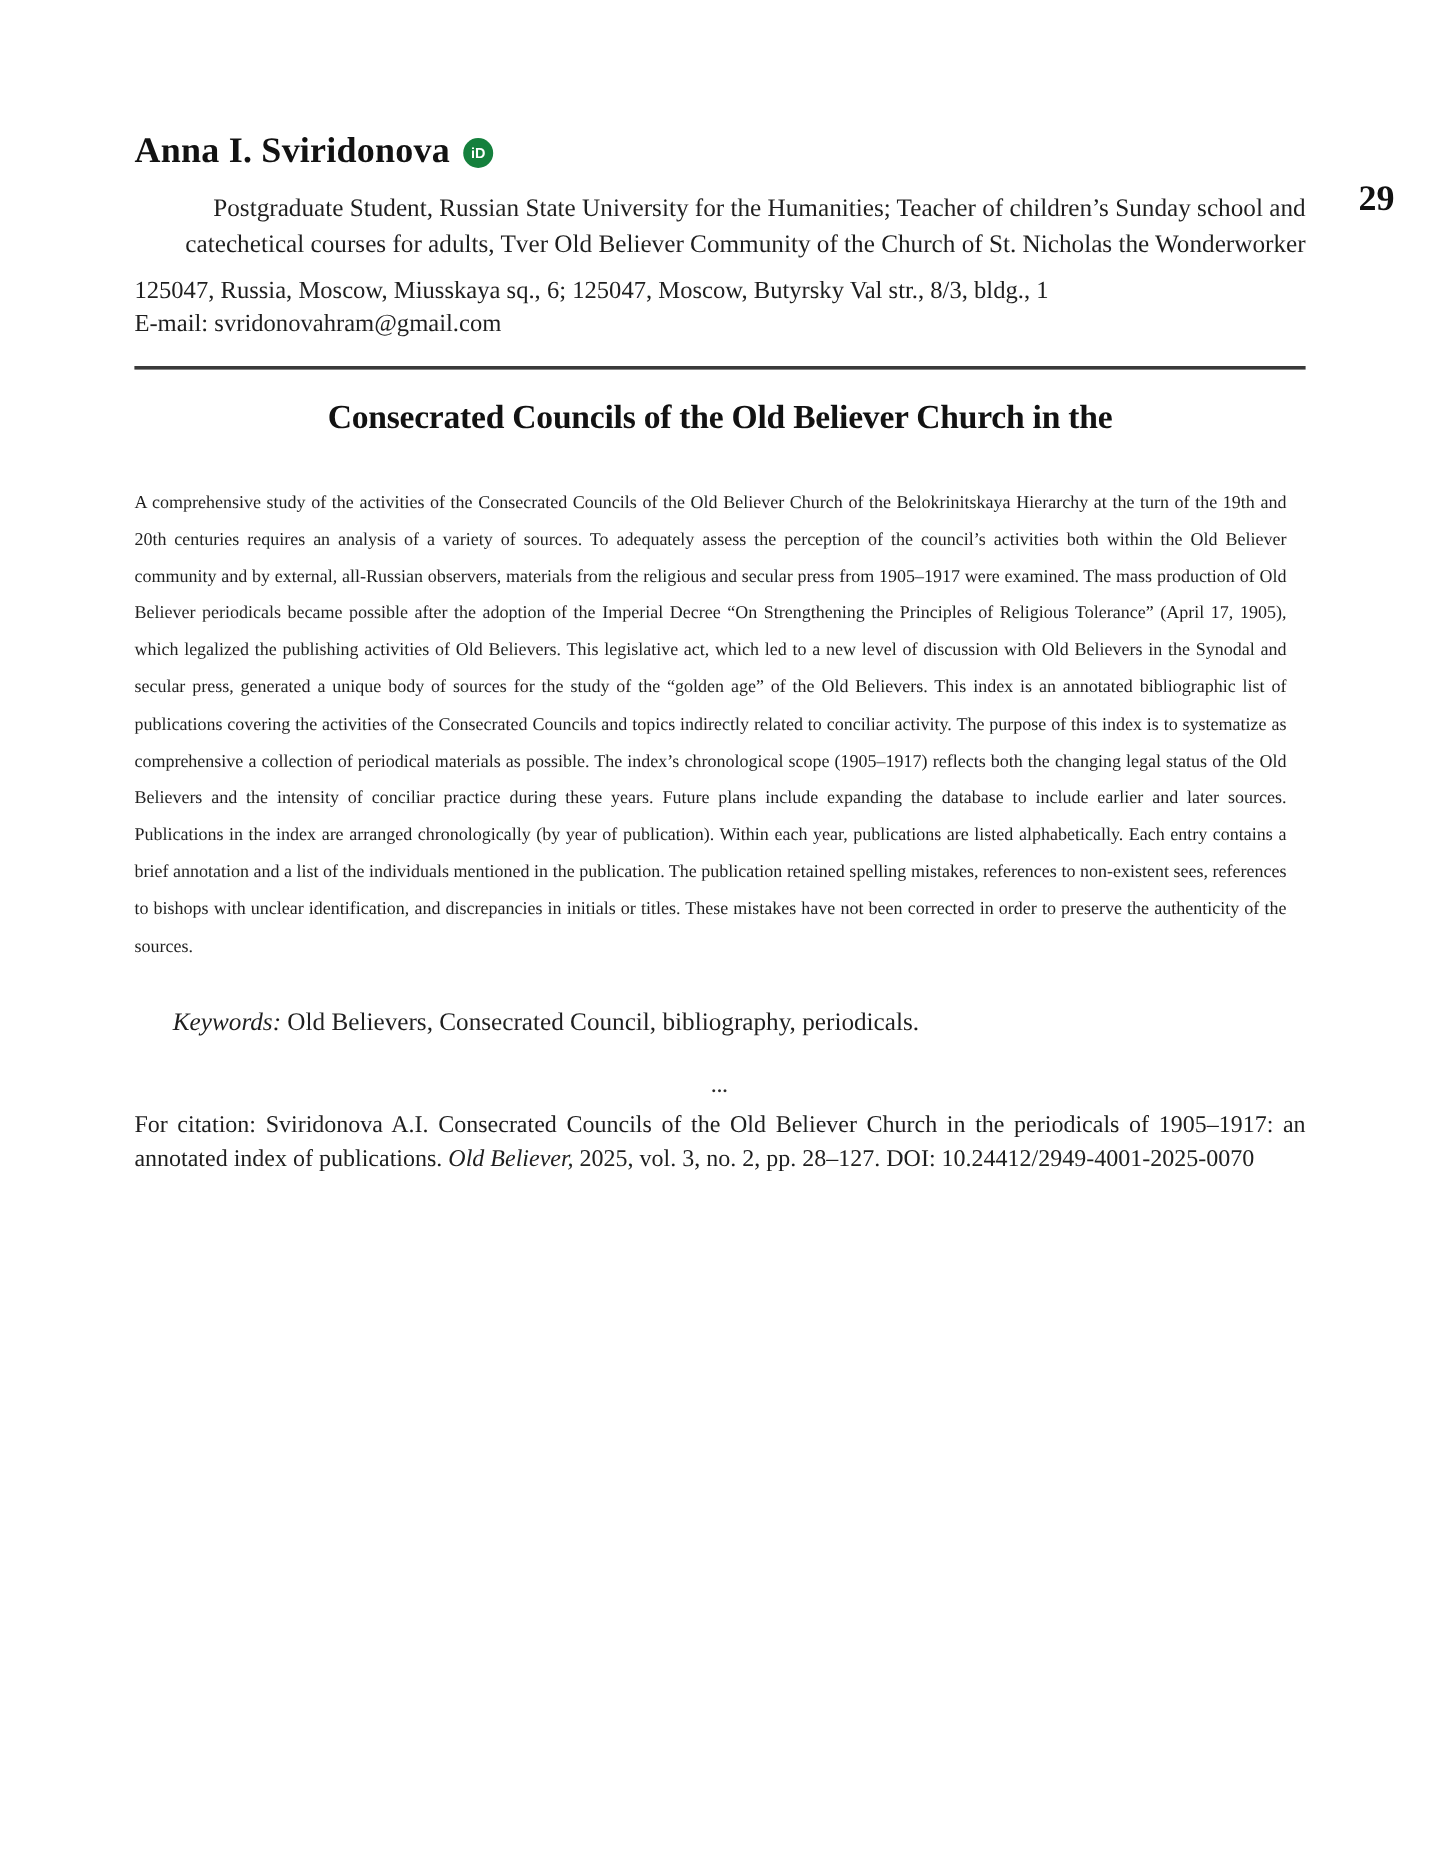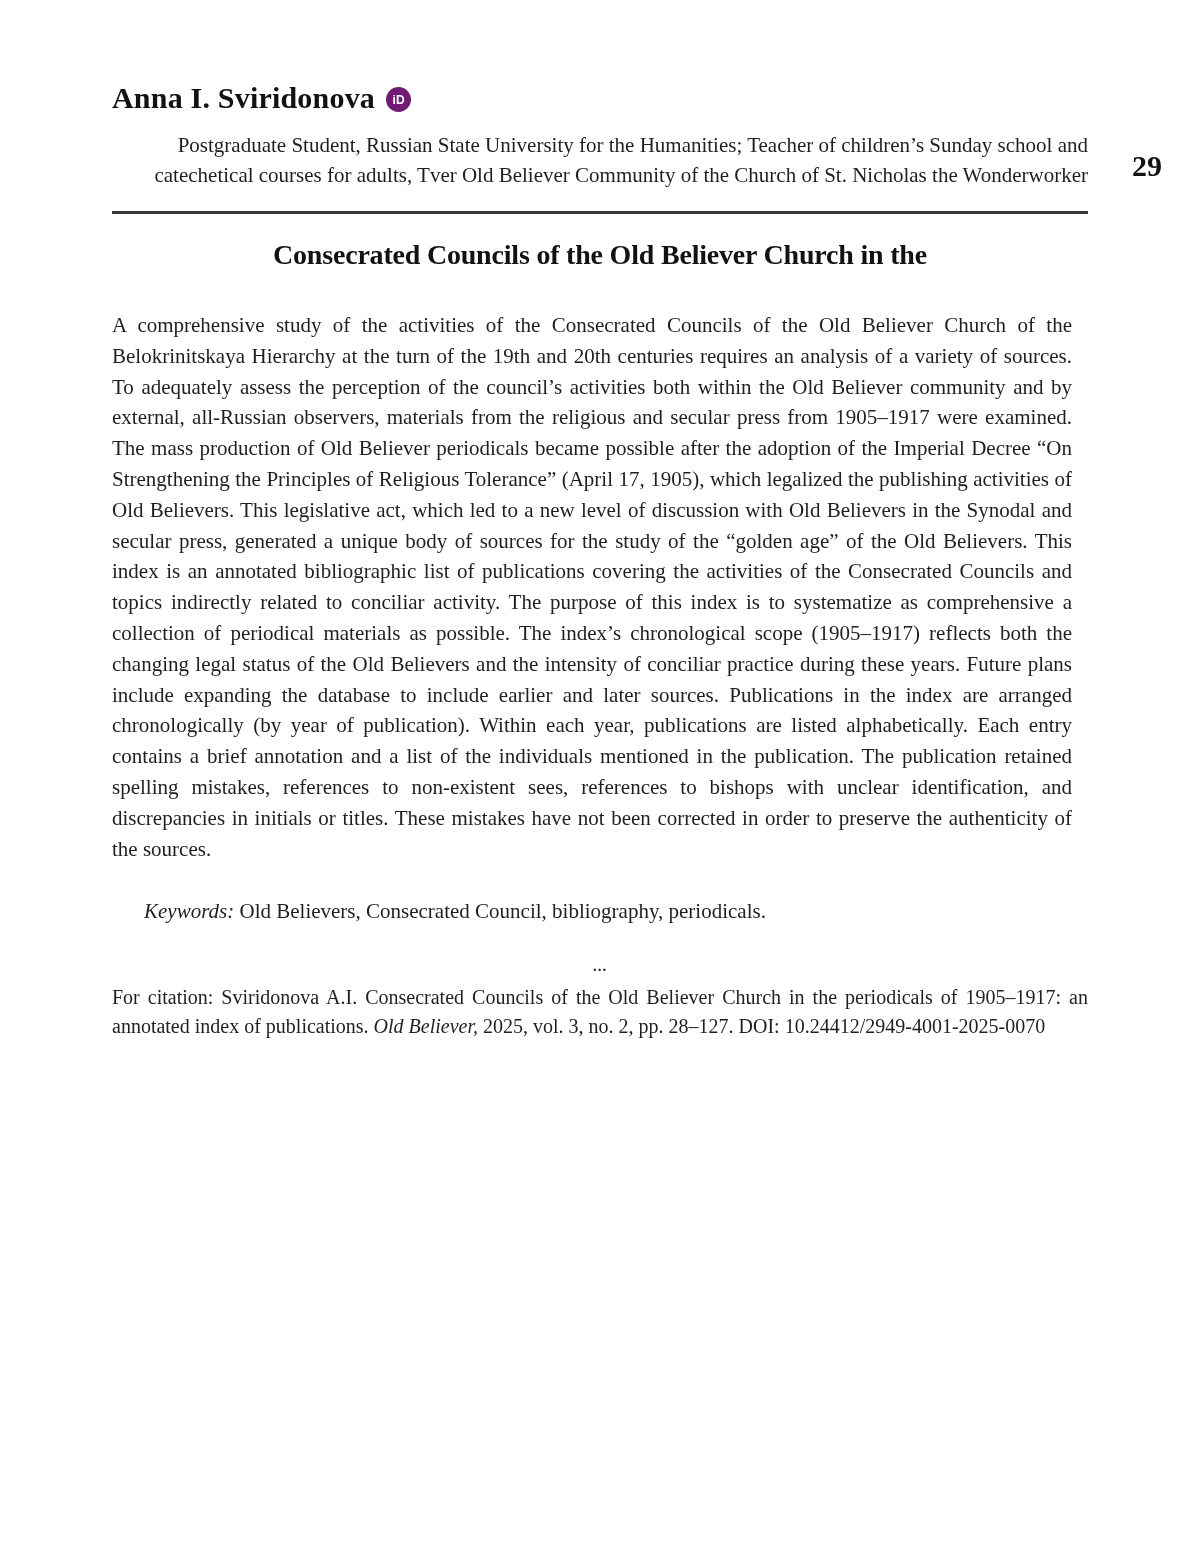--- a/index.html
+++ b/index.html
@@ -12,40 +12,40 @@
     width: 1200px;
     height: 1553px;
     background: #ffffff;
     font-family: "Liberation Serif", "DejaVu Serif", serif;
     color: #1f1f1f;
     overflow: hidden;
   }
   .inner {
     width: 976px;
     margin: 0 auto;
-    padding-top: 80px;
+    padding-top: 108px;
   }
   .author-line {
     display: flex;
     align-items: center;
     gap: 11px;
   }
   .author-name {
     margin: 0;
     font-size: 30px;
     line-height: 36px;
     font-weight: bold;
     color: #121212;
     letter-spacing: 0.2px;
   }
   .orcid-badge {
     width: 25px;
     height: 25px;
     border-radius: 50%;
-    background: #701a75;
+    background: #15803d;
     color: #ffffff;
     font-family: "Liberation Sans", sans-serif;
     font-size: 12px;
     font-weight: bold;
     display: flex;
     align-items: center;
     justify-content: center;
     margin-top: 3px;
     cursor: pointer;
     user-select: none;
@@ -79,21 +79,21 @@
     margin: 19px 0 0 0;
     text-align: center;
     font-size: 28px;
     line-height: 44px;
     font-weight: bold;
     color: #121212;
     letter-spacing: -0.2px;
   }
   .abstract {
     margin: 33px 16px 0 0;
-    font-size: 21px;
+    font-size: 15px;
     line-height: 30.8px;
     text-align: justify;
   }
   .keywords {
     margin: 33px 0 0 0;
     font-size: 21px;
     line-height: 29px;
   }
   .keywords em {
     margin-left: 32px;
@@ -124,20 +124,21 @@
   <span class="page-number">29</span>
 
   <div class="inner">
 
     <header>
       <div class="author-line">
         <h1 class="author-name">Anna I. Sviridonova</h1>
         <span class="orcid-badge">iD</span>
       </div>
       <p class="affiliation">Postgraduate Student, Russian State University for the Humanities; Teacher of children’s Sunday school and catechetical courses for adults, Tver Old Believer Community of the Church of St. Nicholas the Wonderworker</p>
+      <p class="address"><span>125047, Russia, Moscow, Miusskaya sq., 6; 125047, Moscow, Butyrsky Val str., 8/3, bldg., 1</span><br><span>E-mail: svridonovahram@gmail.com</span></p>
     </header>
 
     <div class="rule"></div>
 
     <h2 class="article-title"><span>Consecrated Councils of the Old Believer Church in the</span><br></h2>
 
     <p class="abstract">A comprehensive study of the activities of the Consecrated Councils of the Old Believer Church of the Belokrinitskaya Hierarchy at the turn of the 19th and 20th centuries requires an analysis of a variety of sources. To adequately assess the perception of the council’s activities both within the Old Believer community and by external, all-Russian observers, materials from the religious and secular press from 1905–1917 were examined. The mass production of Old Believer periodicals became possible after the adoption of the Imperial Decree “On Strengthening the Principles of Religious Tolerance” (April 17, 1905), which legalized the publishing activities of Old Believers. This legislative act, which led to a new level of discussion with Old Believers in the Synodal and secular press, generated a unique body of sources for the study of the “golden age” of the Old Believers. This index is an annotated bibliographic list of publications covering the activities of the Consecrated Councils and topics indirectly related to conciliar activity. The purpose of this index is to systematize as comprehensive a collection of periodical materials as possible. The index’s chronological scope (1905–1917) reflects both the changing legal status of the Old Believers and the intensity of conciliar practice during these years. Future plans include expanding the database to include earlier and later sources. Publications in the index are arranged chronologically (by year of publication). Within each year, publications are listed alphabetically. Each entry contains a brief annotation and a list of the individuals mentioned in the publication. The publication retained spelling mistakes, references to non-existent sees, references to bishops with unclear identification, and discrepancies in initials or titles. These mistakes have not been corrected in order to preserve the authenticity of the sources.</p>
 
     <p class="keywords"><em>Keywords:</em> <span>Old Believers, Consecrated Council, bibliography, periodicals.</span></p>
 

